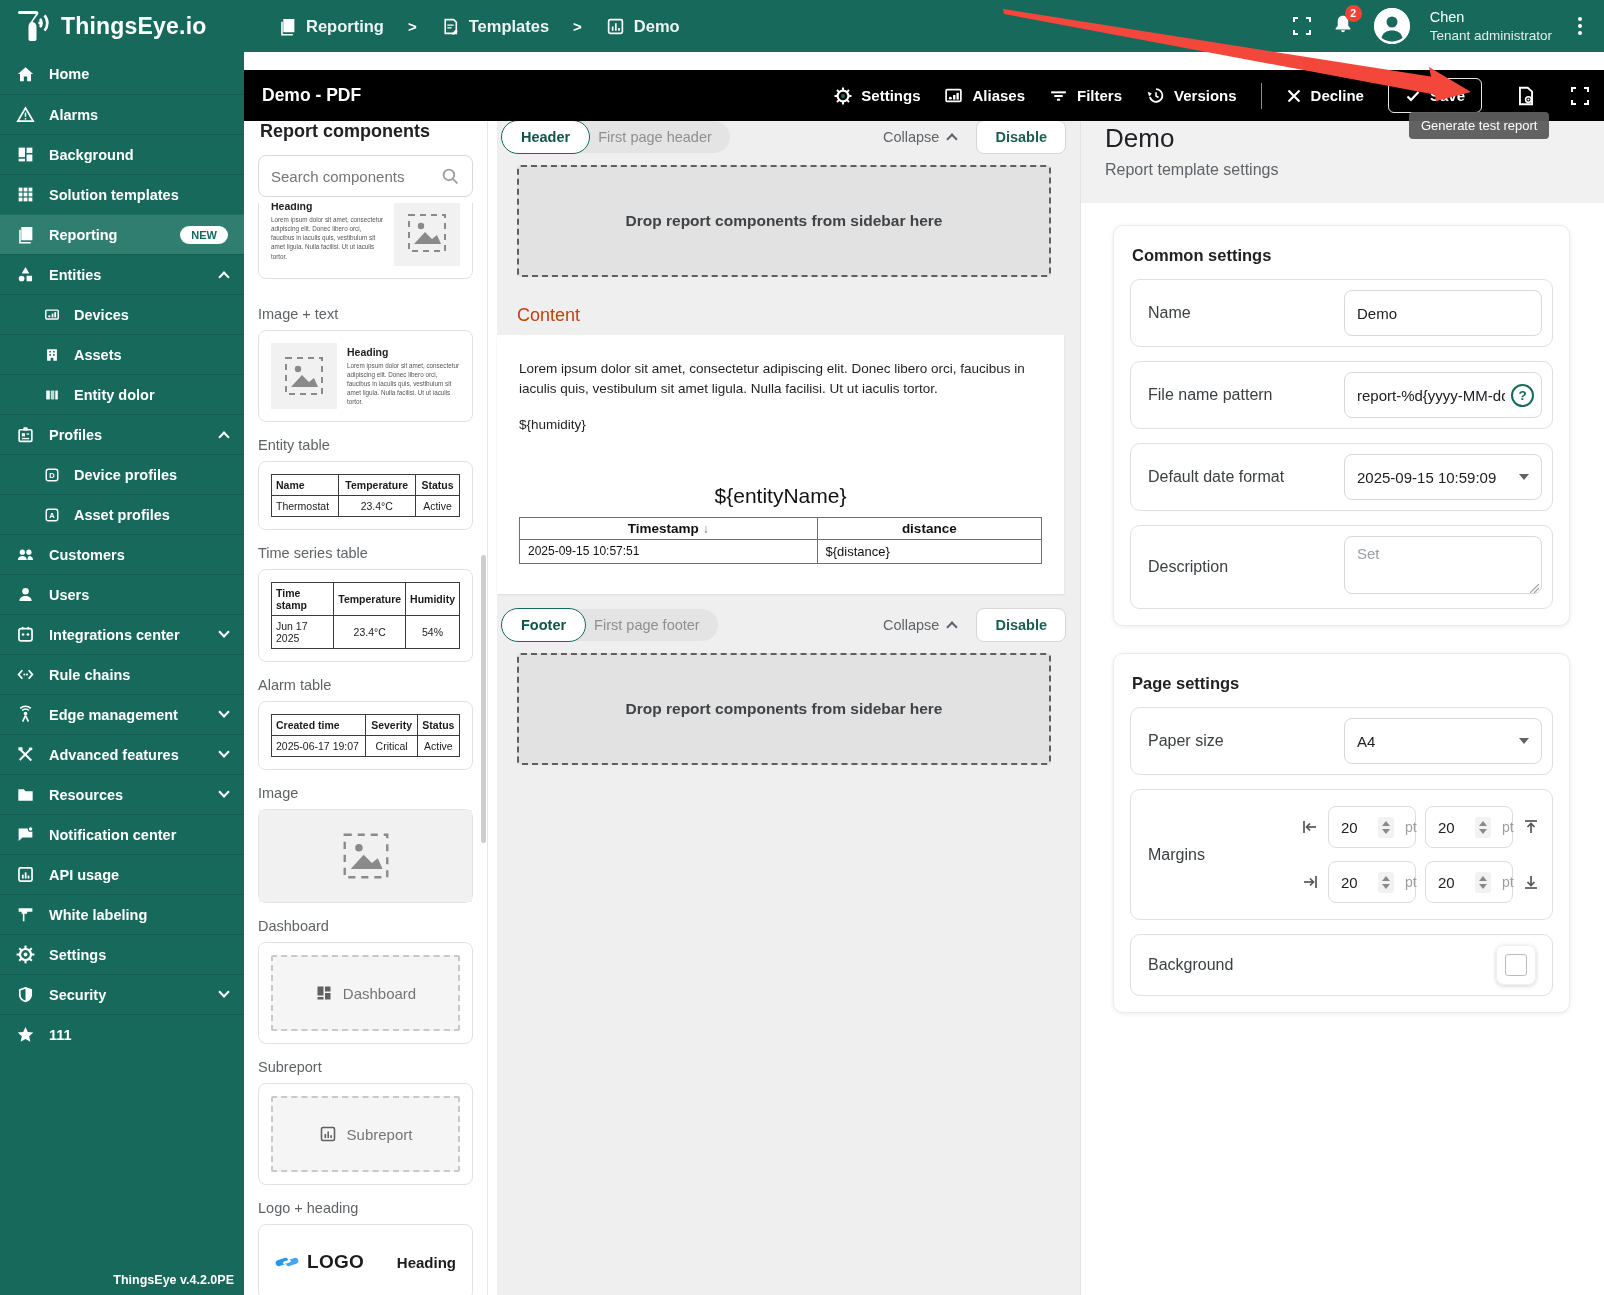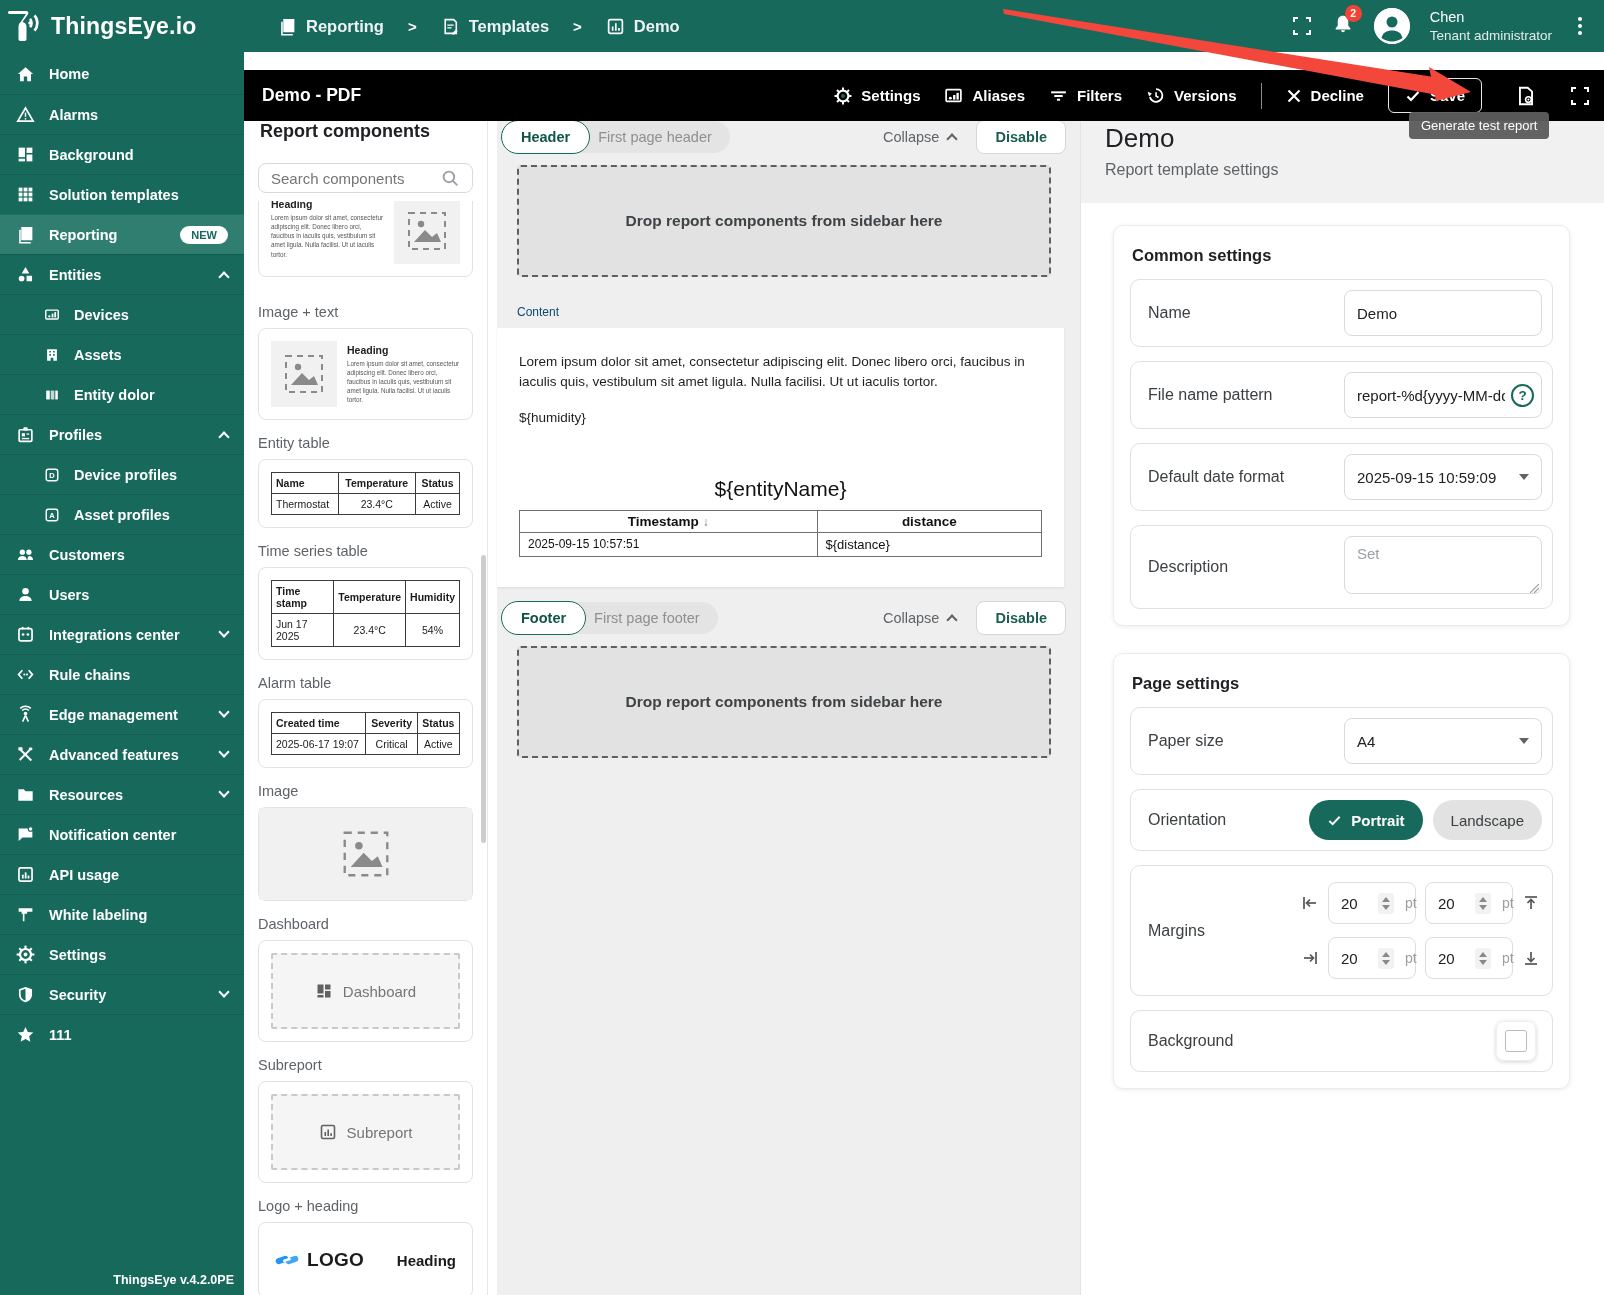--- a/index.html
+++ b/index.html
@@ -2,21 +2,21 @@
 <html><head>
 <meta charset="utf-8">
 <style>
 *{box-sizing:border-box;margin:0;padding:0}
 html,body{width:1604px;height:1295px}
 body{font-family:"Liberation Sans","DejaVu Sans",sans-serif;color:#202124;background:#fff}
 .app{position:relative;width:1604px;height:1295px;overflow:hidden;background:#fff}
 
 
 .topbar{position:absolute;left:0;top:0;width:100%;height:52px;background:#17695C;display:flex;align-items:center;color:#fff;z-index:6}
-.brand{display:flex;align-items:center;gap:9px;padding-left:6px;width:244px}
+.brand{display:flex;align-items:center;gap:9px;padding-left:16px;width:244px}
 .brand-name{font-size:23px;font-weight:700;letter-spacing:.2px}
 .crumbs{display:flex;align-items:center;gap:24px;margin-left:34px;font-size:16.5px}
 .crumb{display:flex;gap:9px;align-items:center;color:rgba(255,255,255,.92);font-weight:600;cursor:pointer}
 .crumb-sep{font-weight:700;font-size:15px}
 .top-right{margin-left:auto;display:flex;align-items:center;gap:20px;padding-right:16px}
 .bell-wrap{position:relative;cursor:pointer}
 .badge{position:absolute;top:-8px;right:-8px;background:#F44336;color:#fff;font-size:10.5px;font-weight:700;border-radius:50%;width:17px;height:17px;display:flex;align-items:center;justify-content:center}
 .avatar{width:36px;height:36px;border-radius:50%;background:#fff;display:flex;align-items:center;justify-content:center;overflow:hidden;cursor:pointer}
 .user-meta{line-height:1.3;font-size:14.5px}
 .user-meta .role{font-size:13.5px;opacity:.88}
@@ -41,21 +41,21 @@
 .nicon{width:19px;height:19px;flex:none;fill:#fff;stroke:none}
 .nicon.sm{width:16px;height:16px}
 .nav-badge{margin-left:auto;background:#fff;color:#17695C;font-size:11px;font-weight:700;padding:3px 11px;border-radius:12px}
 .chev{margin-left:auto;width:8px;height:8px;border-right:2px solid #fff;border-bottom:2px solid #fff;transform:rotate(45deg);margin-top:-5px}
 .chev.up{transform:rotate(-135deg);margin-top:5px}
 .version{position:absolute;right:10px;bottom:8px;font-size:12.5px;font-weight:700;color:#fff}
 
 
 .cpanel{position:absolute;left:244px;top:103px;width:244px;bottom:0;background:#fff;overflow:hidden;border-right:1px solid #e7e7e7;z-index:2}
 .cp-title{font-size:18px;font-weight:700;color:#202124;padding:18px 16px 13px}
-.searchbox{margin:8px 14px;height:30px;border:1px solid #d9d9d9;border-radius:8px;display:flex;align-items:center;padding:0 12px;gap:8px;background:#fff;position:relative;z-index:2}
+.searchbox{margin:0 14px;height:42px;border:1px solid #d9d9d9;border-radius:8px;display:flex;align-items:center;padding:0 12px;gap:8px;background:#fff;position:relative;z-index:2}
 .searchbox input{border:none;outline:none;flex:1;font-size:15px;color:#444;min-width:0;font-family:inherit;background:transparent}
 .sec-label{padding:15px 14px 8px;font-size:14.5px;color:#5f6368}
 .ccard{margin:0 14px;background:#fff;border:1px solid #e2e2e2;border-radius:8px;padding:12px;cursor:grab}
 .cutwrap{height:88px;overflow:hidden;position:relative;margin-top:6px}
 .cutwrap .ccard{position:absolute;left:0;right:0;top:-16px}
 .ti-row{display:flex;gap:10px;align-items:flex-start}
 .ti-col{flex:1;min-width:0}
 .mini-h{font-size:10.5px;font-weight:700;color:#202124;margin-bottom:3px}
 .mini-p{font-size:6.3px;color:#555;line-height:1.45}
 .ph{background:#f1f1f1;display:flex;align-items:center;justify-content:center;flex:none}
@@ -75,21 +75,21 @@
 
 
 .canvas{position:absolute;left:488px;top:103px;width:592px;bottom:0;background:#EFEFEF;border-left:9px solid #fff;z-index:1}
 .srow{display:flex;align-items:center;margin:17px 14px 0 4px}
 .whitechip{background:#fff;border:1.5px solid #17695C;color:#0E5547;font-weight:700;font-size:14.5px;height:34px;padding:0 19px;border-radius:17px;display:flex;align-items:center;z-index:2;position:relative;cursor:pointer}
 .graychip{background:#E4E4E4;color:#8f8f8f;font-size:14.5px;height:32px;display:flex;align-items:center;border-radius:0 16px 16px 0;padding:0 18px 0 32px;margin-left:-24px;cursor:pointer}
 .collapse{margin-left:auto;color:#5f6368;font-size:14.5px;display:flex;align-items:center;gap:9px;font-weight:500;cursor:pointer}
 .chev2{width:8px;height:8px;border-right:2px solid #5f6368;border-bottom:2px solid #5f6368;transform:rotate(-135deg);margin-top:4px}
 .disable-btn{background:#fff;border:1px solid #d6d6d6;border-radius:8px;height:34px;padding:0 18px;font-size:14.5px;font-weight:700;color:#1B5E50;display:flex;align-items:center;margin-left:20px;cursor:pointer}
 .dropzone{margin:11px 29px 0 20px;height:112px;background:#E2E2E2;border:2px dashed #5f5f5f;border-radius:4px;display:flex;align-items:center;justify-content:center;font-size:15.5px;font-weight:700;color:#3F4346;cursor:pointer}
-.content-label{margin:28px 0 9px 20px;font-size:12px;color:#0c4a6e;font-weight:500}
+.content-label{margin:28px 0 9px 20px;font-size:18px;color:#c2410c;font-weight:500}
 .content-card{margin:0 16px 0 0;background:#fff;box-shadow:0 1px 2px rgba(0,0,0,.08);padding:24px 22px 30px;cursor:pointer}
 .content-card p{font-size:13.5px;line-height:1.5;color:#1f1f1f}
 .cvar{margin-top:17px;font-size:13.5px;color:#1f1f1f}
 .ename{margin-top:52px;text-align:center;font-size:21px;color:#111}
 .ptable{width:100%;border-collapse:collapse;margin-top:9px}
 .ptable th{border:1px solid #6f6f6f;font-size:13.5px;font-weight:700;padding:3px 8px;text-align:center;color:#111}
 .ptable td{border:1px solid #6f6f6f;font-size:12px;padding:4px 8px;color:#111}
 .ptable .c1{width:57%}
 .sortarr{color:#777;font-size:12px;margin-left:4px}
 .ftr-row{margin-top:14px}
@@ -742,34 +742,20 @@
         </div>
       </div>
 
       <div class="scard">
         <h3>Page settings</h3>
         <div class="frow">
           <span class="flabel">Paper size</span>
           <span class="obox">
             <span>A4</span>
             <span class="caret"></span>
-          </span>
-        </div>
-        <div class="frow">
-          <span class="flabel">Orientation</span>
-          <span class="pills">
-            <span class="pill on">
-              <svg width="15" height="15" viewBox="0 0 16 16">
-                  <path fill="none" stroke="#fff" stroke-width="2" d="M2.5 8.5 6 12 13.5 4"></path>
-                </svg>
-              <span>Portrait</span>
-            </span>
-            <span class="pill off">
-              <span>Landscape</span>
-            </span>
           </span>
         </div>
         <div class="mrow">
           <span class="flabel">Margins</span>
           <span class="mgrid">
             <svg class="micon" width="18" height="18" viewBox="0 0 18 18">
                 <line x1="3" y1="3" x2="3" y2="15"></line>
                 <line x1="15" y1="9" x2="6" y2="9"></line>
                 <path d="M9 5.5 5.5 9 9 12.5" fill="none"></path>
               </svg>

